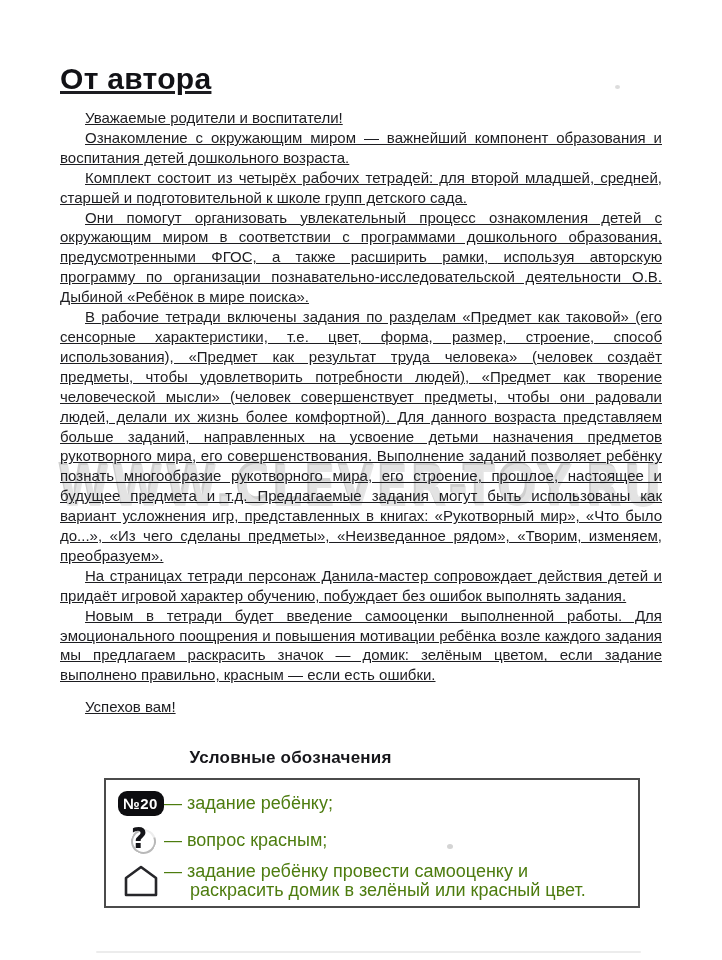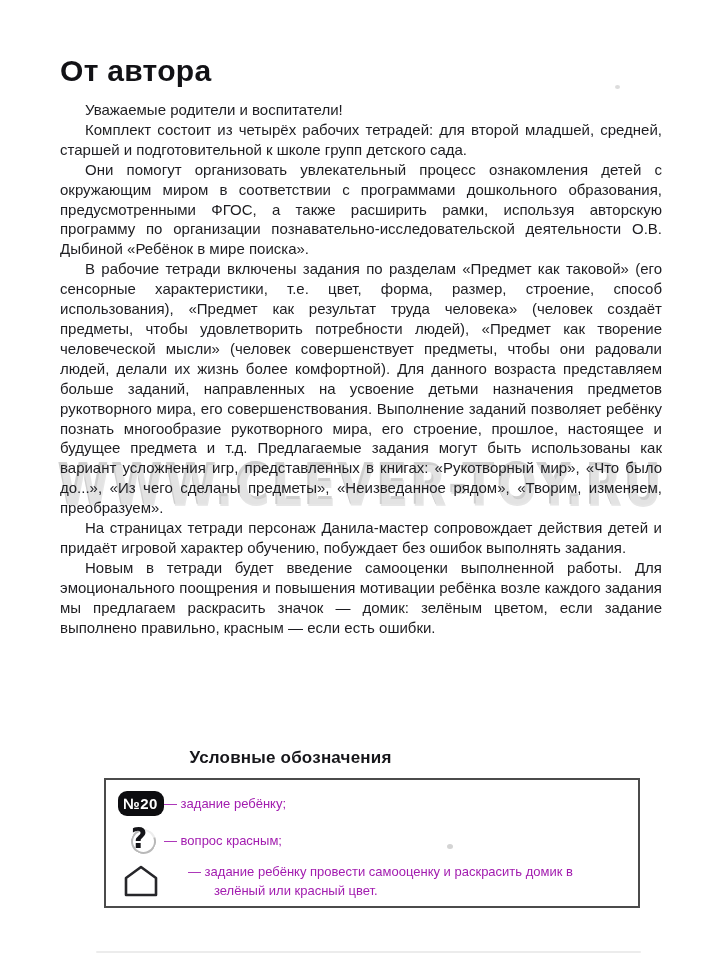--- a/index.html
+++ b/index.html
@@ -20,22 +20,22 @@
     transform: translateX(-50%) scaleY(1.22);
     font-size: 47px; font-weight: bold;
     letter-spacing: 2px; white-space: nowrap;
     color: rgba(205,205,205,0.50);
     text-shadow: 1px 1px 0 rgba(255,255,255,0.85), -1px -1px 0 rgba(150,150,150,0.45);
     z-index: 0;
     font-family: "DejaVu Sans", sans-serif;
   }
 
   .content {
-    position: absolute; left: 60px; top: 54px; width: 602px;
-    color: #1d1d21; z-index: 1;
+    position: absolute; left: 60px; top: 62px; width: 602px;
+    color: #1d1d21; z-index: 1; text-decoration: underline;
   }
   .title {
     font-size: 30px; font-weight: bold; color: #121216;
     margin: 0 0 12px 0; letter-spacing: 0.3px;
   }
   .content p {
     margin: 0;
     font-size: 15px; line-height: 19.9px;
     text-align: justify; text-indent: 25px;
   }
@@ -47,27 +47,27 @@
     color: #16161a; z-index: 1; letter-spacing: 0.2px;
   }
   .legend-box {
     position: absolute; top: 778px; left: 104px; width: 536px; height: 130px;
     border: 2px solid #4b4b4b; background: #ffffff; z-index: 1;
     padding: 6px 12px 6px 12px;
   }
   .legend-row { display: flex; align-items: center; }
   .legend-row.r1 { margin-top: 5px; }
   .legend-row.r2 { margin-top: 7px; }
-  .legend-row.r3 { margin-top: 5px; align-items: center; gap: 24px; }
+  .legend-row.r3 { margin-top: 5px; align-items: center; }
   .icon-cell {
     flex: 0 0 46px; width: 46px;
     display: flex; justify-content: center; align-items: center;
   }
   .legend-label {
-    font-size: 13px; line-height: 19px; color: #a21caf;
+    font-size: 18px; line-height: 19px; color: #4d7c0f;
     padding-left: 26px; text-indent: -26px; max-width: 462px;
   }
 
   .badge {
     display: inline-block;
     background: #0d0d10; color: #ffffff;
     border-radius: 9px; padding: 4px 6px 4px 5px;
     font-weight: bold; font-size: 15px; line-height: 17px;
     letter-spacing: 0.5px;
   }
@@ -97,25 +97,27 @@
 </head>
 <body>
 
 <div class="page">
 
   <div class="watermark">WWW.CLEVER-TOY.RU</div>
 
   <div class="content">
     <h1 class="title">От автора</h1>
     <p>Уважаемые родители и воспитатели!</p>
+    <p>Ознакомление с окружающим миром — важнейший компонент образования и воспитания детей дошкольного возраста.</p>
     <p>Комплект состоит из четырёх рабочих тетрадей: для второй младшей, средней, старшей и подготовительной к школе групп детского сада.</p>
     <p>Они помогут организовать увлекательный процесс ознакомления детей с окружающим миром в соответствии с программами дошкольного образования, предусмотренными ФГОС, а также расширить рамки, используя авторскую программу по организации познавательно-исследовательской деятельности О.В. Дыбиной «Ребёнок в мире поиска».</p>
     <p>В рабочие тетради включены задания по разделам «Предмет как таковой» (его сенсорные характеристики, т.е. цвет, форма, размер, строение, способ использования), «Предмет как результат труда человека» (человек создаёт предметы, чтобы удовлетворить потребности людей), «Предмет как творение человеческой мысли» (человек совершенствует предметы, чтобы они радовали людей, делали их жизнь более комфортной). Для данного возраста представляем больше заданий, направленных на усвоение детьми назначения предметов рукотворного мира, его совершенствования. Выполнение заданий позволяет ребёнку познать многообразие рукотворного мира, его строение, прошлое, настоящее и будущее предмета и т.д. Предлагаемые задания могут быть использованы как вариант усложнения игр, представленных в книгах: «Рукотворный мир», «Что было до...», «Из чего сделаны предметы», «Неизведанное рядом», «Творим, изменяем, преобразуем».</p>
     <p>На страницах тетради персонаж Данила-мастер сопровождает действия детей и придаёт игровой характер обучению, побуждает без ошибок выполнять задания.</p>
     <p>Новым в тетради будет введение самооценки выполненной работы. Для эмоционального поощрения и повышения мотивации ребёнка возле каждого задания мы предлагаем раскрасить значок — домик: зелёным цветом, если задание выполнено правильно, красным — если есть ошибки.</p>
+    <p class="closing">Успехов вам!</p>
   </div>
 
   <div class="legend-title">Условные обозначения</div>
 
   <div class="legend-box">
 
     <div class="legend-row r1">
       <div class="icon-cell">
         <span class="badge">№20</span>
       </div>

